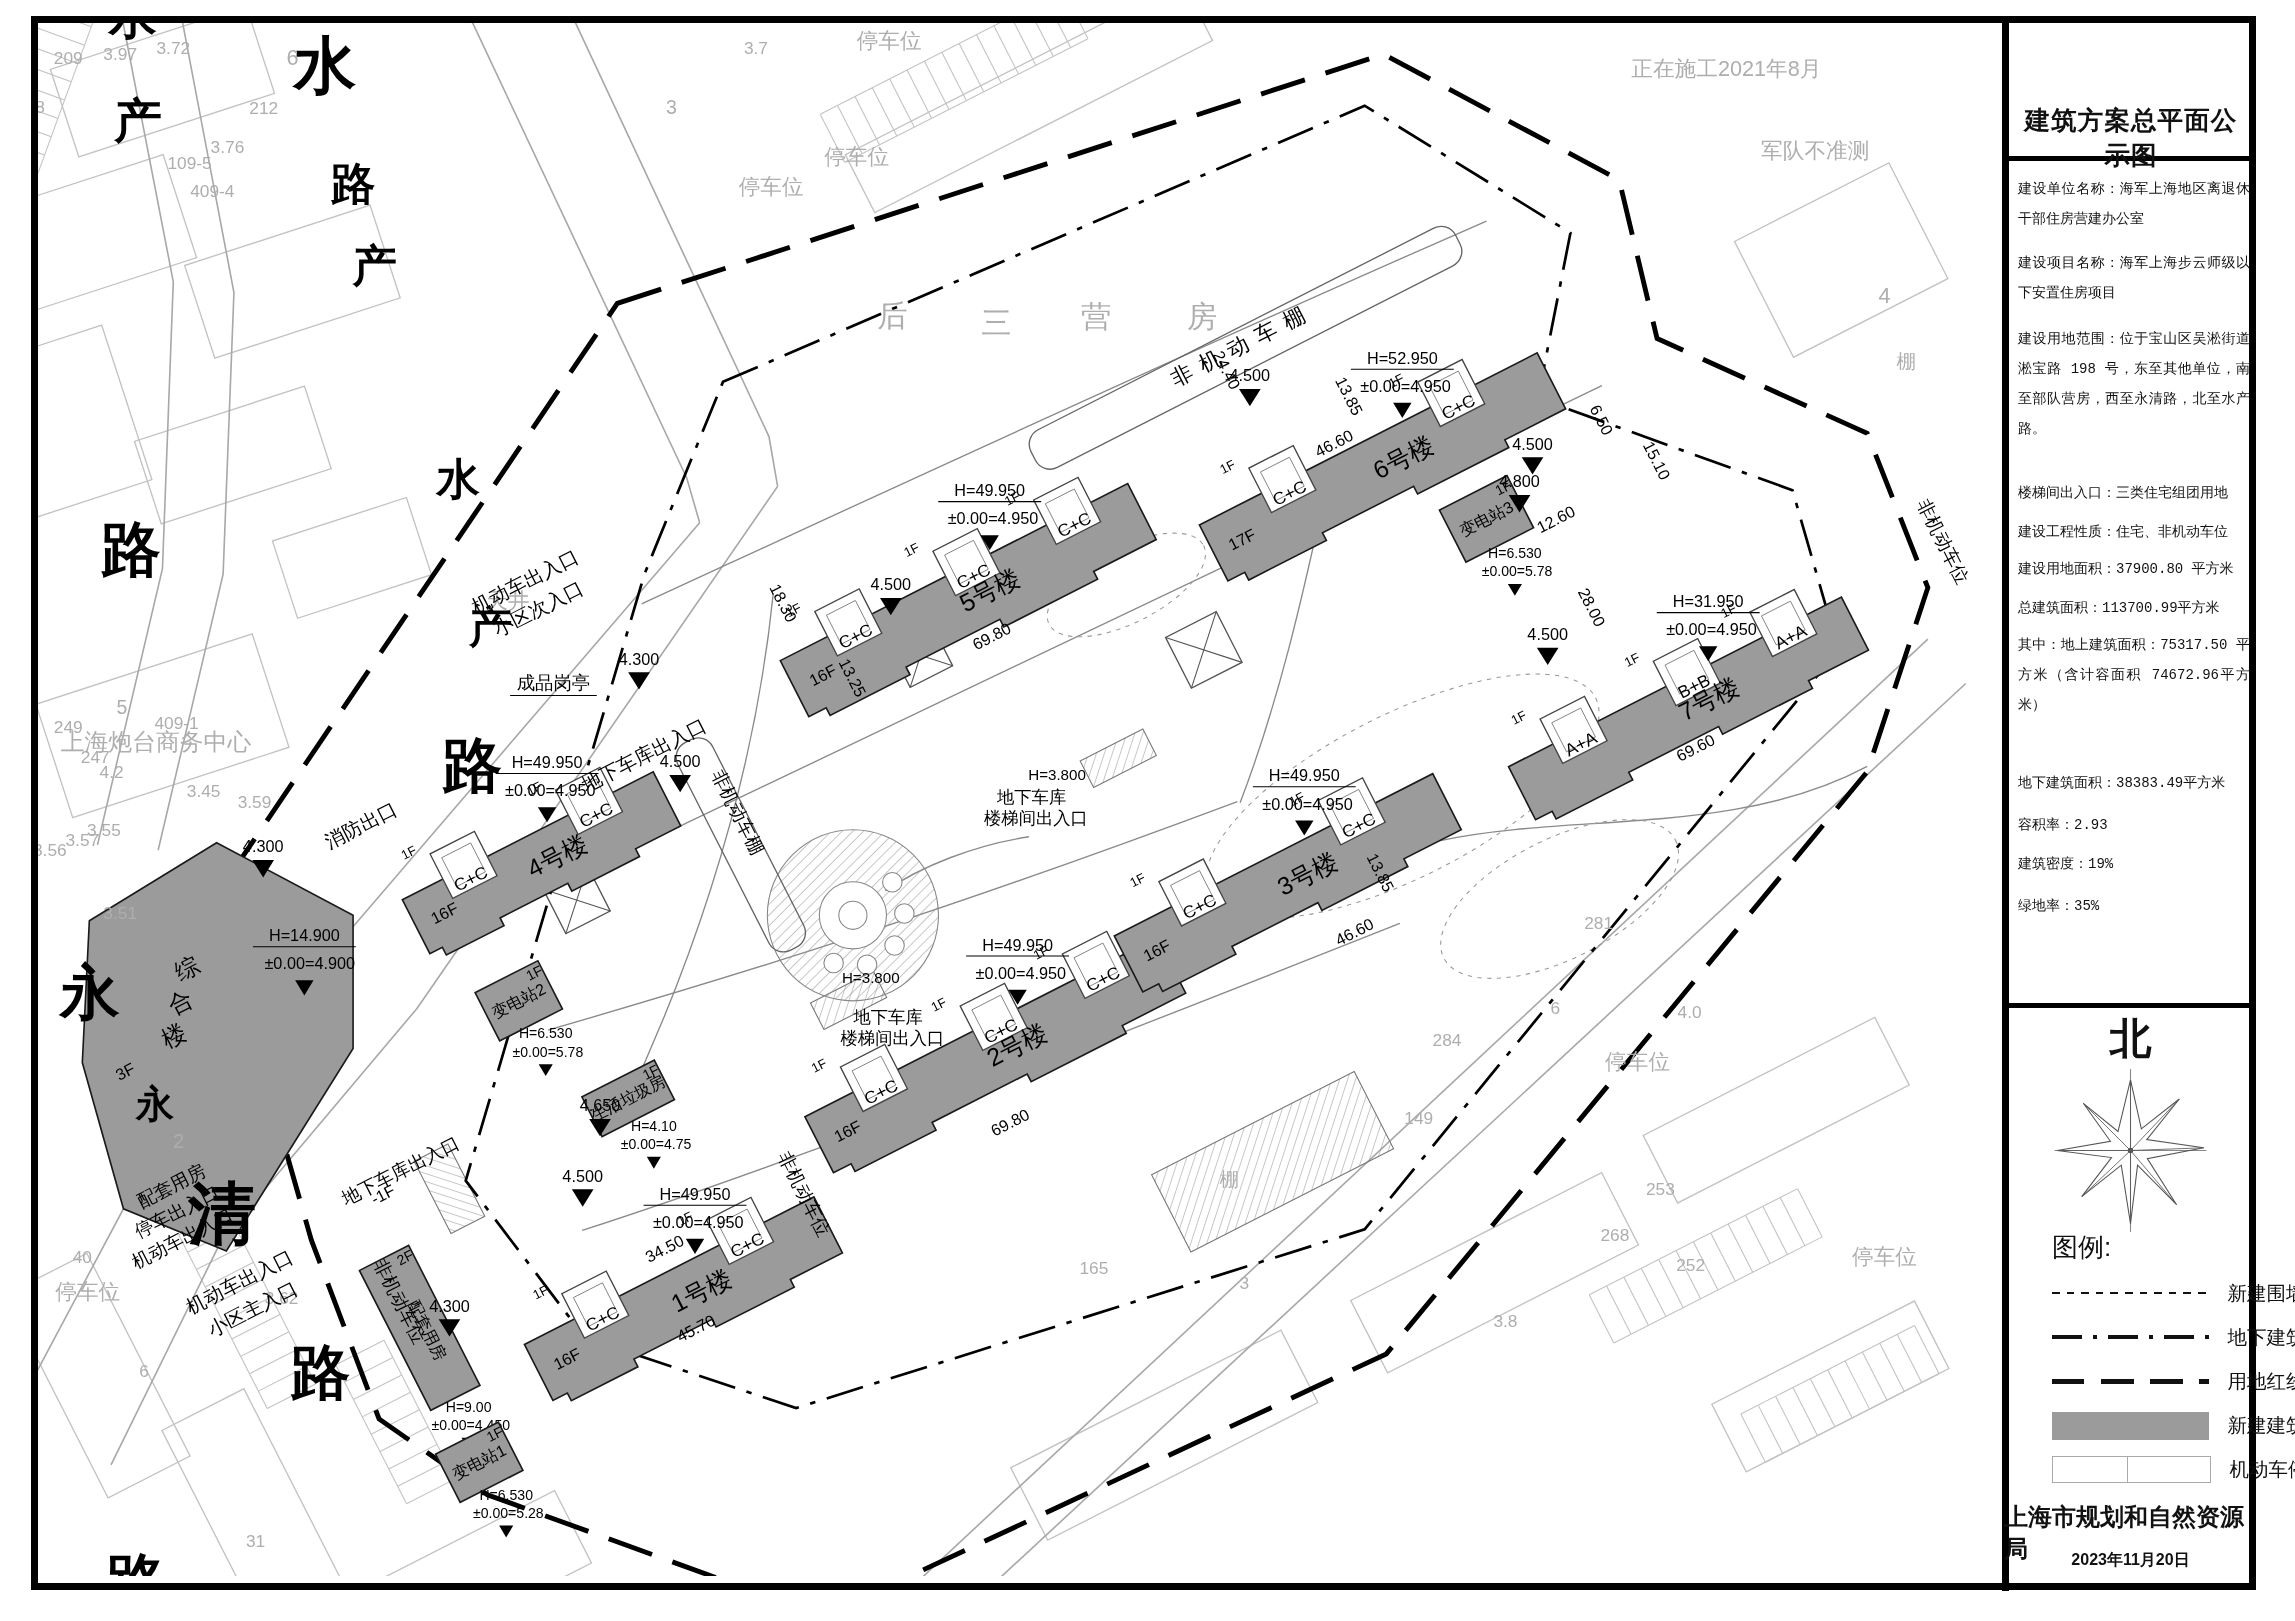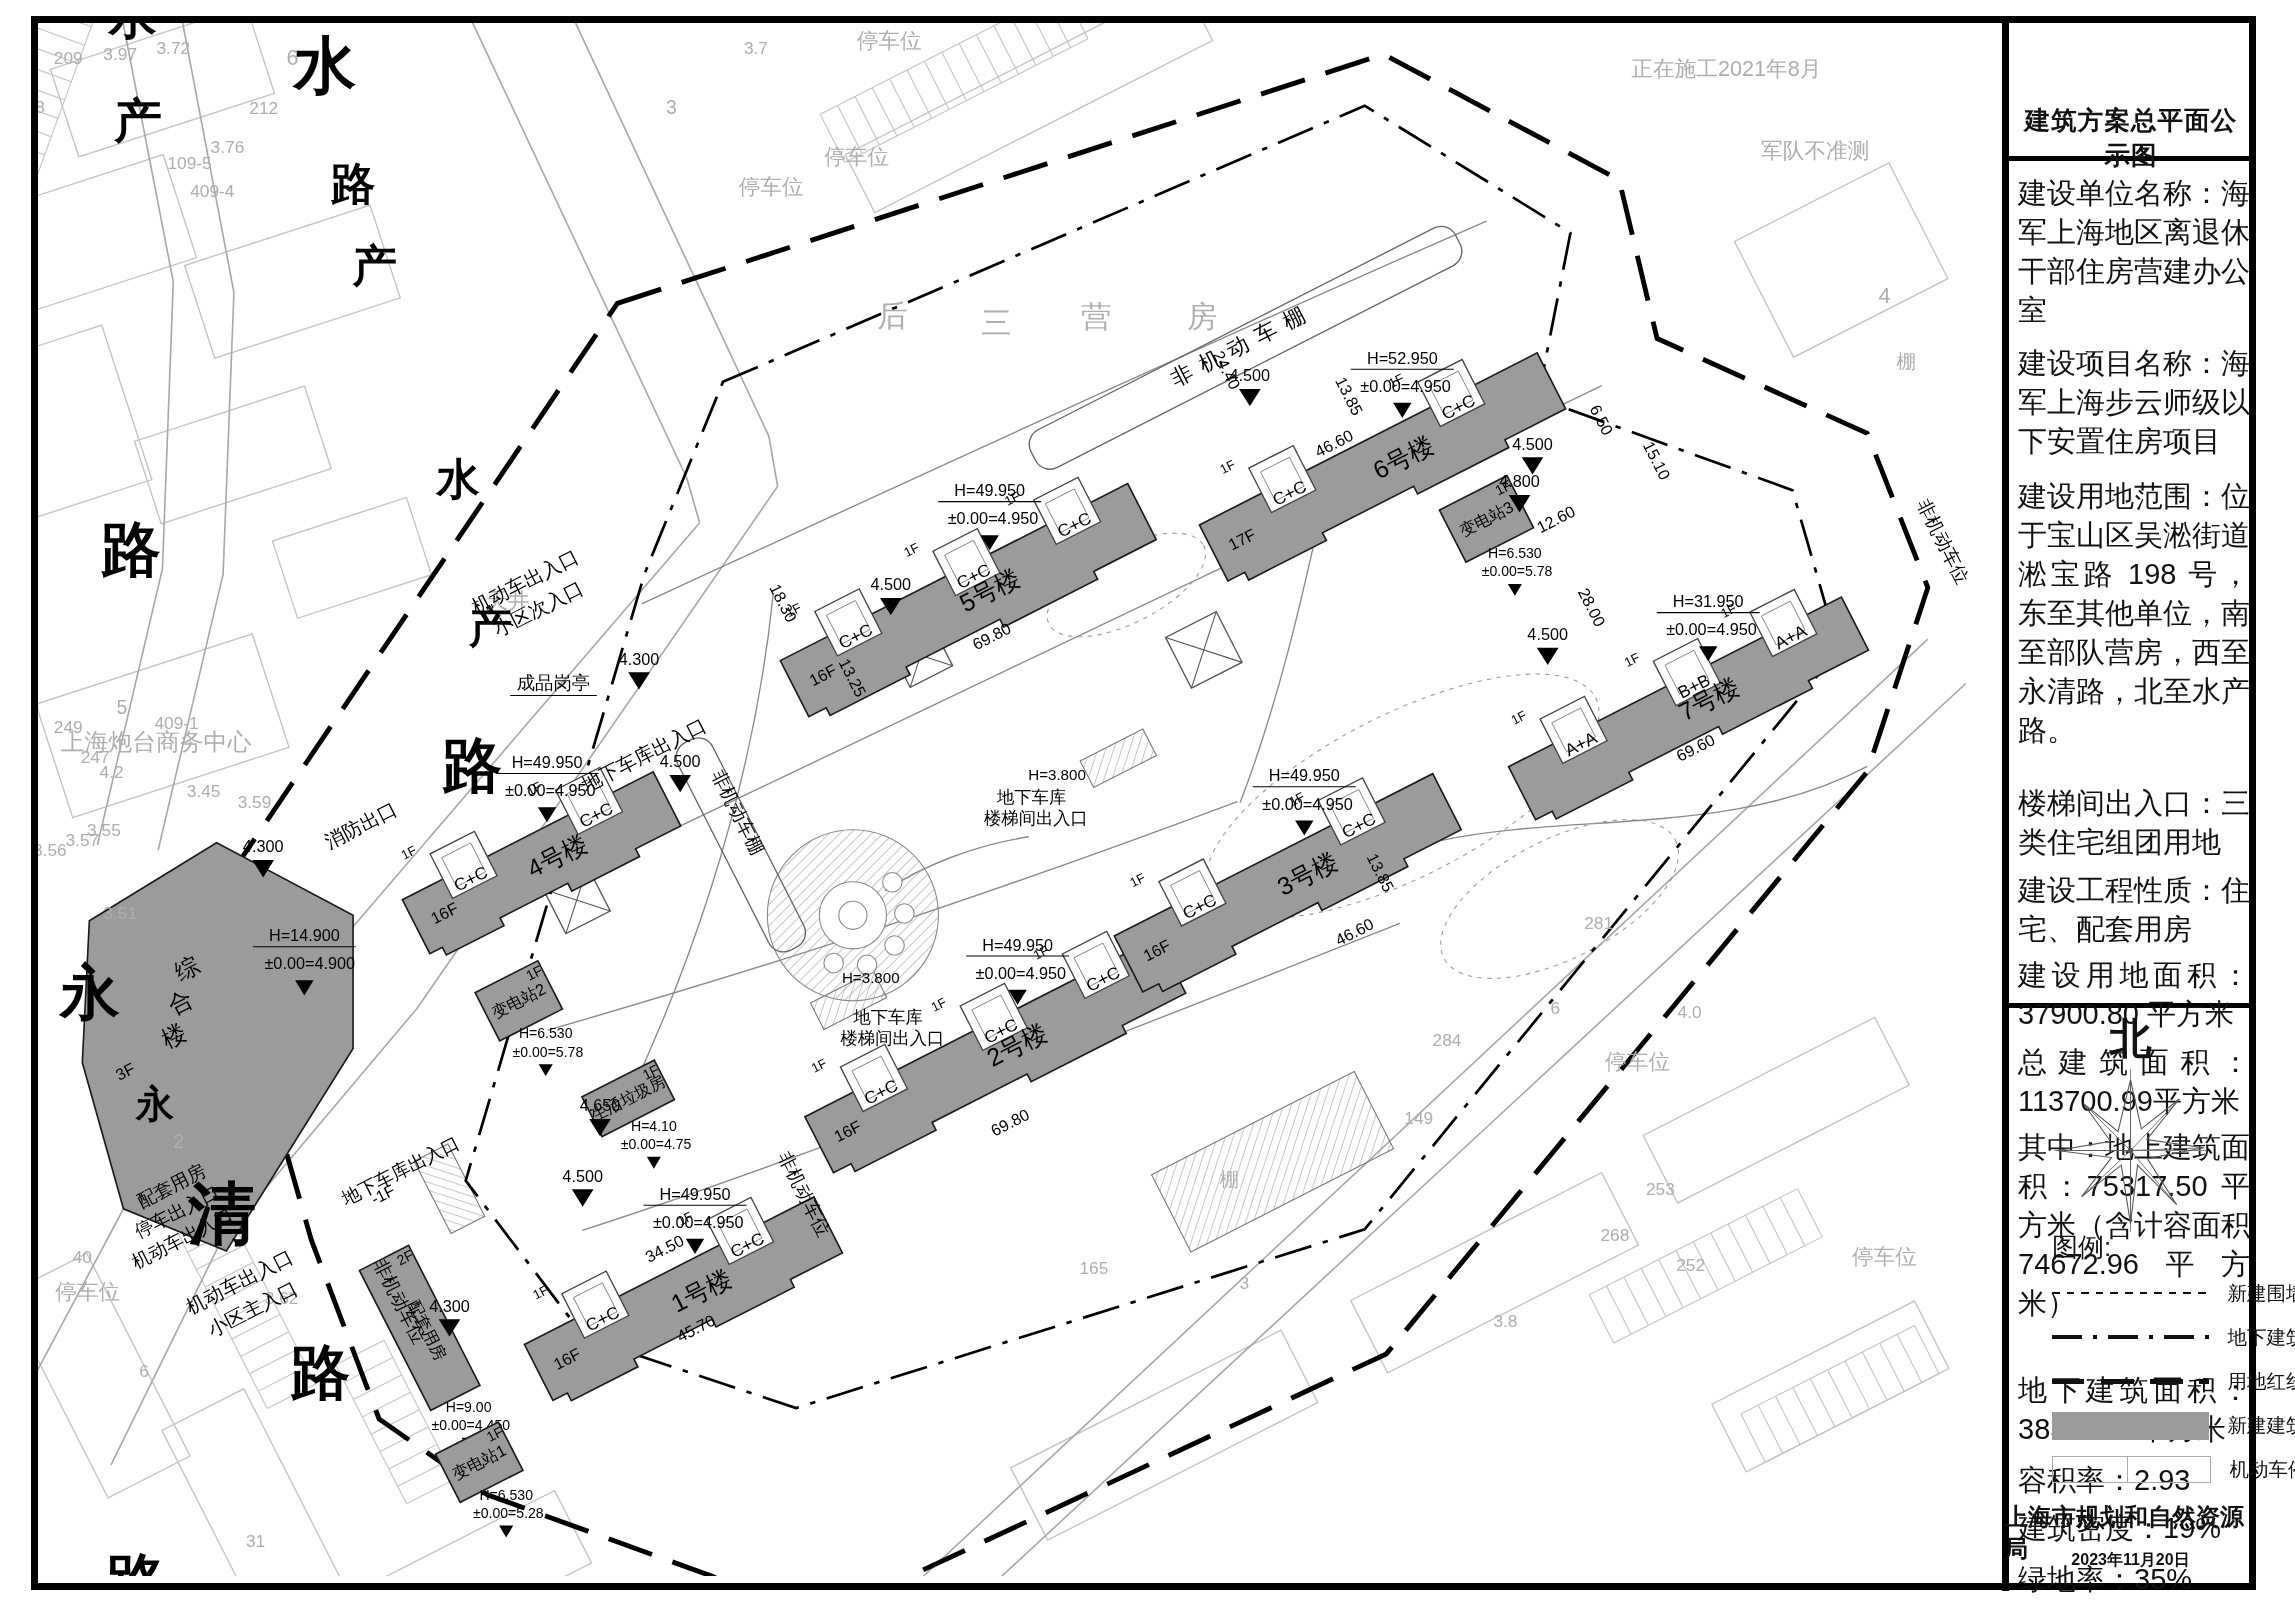--- a/index.html
+++ b/index.html
@@ -7,21 +7,21 @@
          font-family:"Liberation Sans",sans-serif;color:#111;}
   .abs{position:absolute;}
   
   #page-border{left:31px;top:16.2px;width:2211px;height:1560px;border:7.6px solid #000;}
   #panel-divider{left:2002px;top:16.2px;width:6.5px;height:1575px;background:#000;}
   #title-divider{left:2008px;top:156px;width:242px;height:5.4px;background:#000;}
   #info-divider{left:2008px;top:1003px;width:242px;height:5.4px;background:#000;}
   
   .p-title{left:2013px;top:103px;width:236px;text-align:center;font-size:25.5px;font-weight:bold;letter-spacing:1.1px;}
   #infoBox{left:2018px;top:174px;width:232px;}
-  .info-line{font-family:Liberation Sans, sans-serif;font-size:29px;line-height:39px;text-align:justify;}
+  .info-line{font-family:Liberation Mono, monospace;font-size:14px;line-height:30px;text-align:justify;}
   #northBlock{left:2004px;top:1016px;width:253px;text-align:center;}
   .north-char{font-size:42px;font-weight:bold;line-height:45px;}
   #legendBlock{left:2052px;top:1230px;width:206px;}
   .legend-title{font-size:26px;margin-bottom:14px;}
   .legend-row{display:flex;align-items:center;margin-bottom:16.2px;height:28px;}
   .legend-sample{width:157px;margin-right:18.4px;flex:0 0 157px;}
   .legend-label{font-size:19.5px;white-space:nowrap;}
   .ls-dash{height:2.7px;background:repeating-linear-gradient(90deg,#111 0 7.6px,transparent 7.6px 14.6px);}
   .ls-dashdot{height:3.8px;background:repeating-linear-gradient(90deg,#111 0 30px,transparent 30px 41px,#111 41px 45px,transparent 45px 56px);}
   .ls-heavy{height:5.4px;background:repeating-linear-gradient(90deg,#111 0 32.5px,transparent 32.5px 49px);}
@@ -549,21 +549,21 @@
   <div class="abs" id="panel-divider"></div>
   <div class="abs" id="title-divider"></div>
   <div class="abs" id="info-divider"></div>
 
   <div class="abs p-title">建筑方案总平面公示图</div>
   <div class="abs" id="infoBox">
       <div class="info-line" style="margin-bottom: 14px;">建设单位名称：海军上海地区离退休干部住房营建办公室</div>
       <div class="info-line" style="margin-bottom: 16.2px;">建设项目名称：海军上海步云师级以下安置住房项目</div>
       <div class="info-line" style="margin-bottom: 34px;">建设用地范围：位于宝山区吴淞街道 淞宝路 198 号，东至其他单位，南至部队营房，西至永清路，北至水产路。</div>
       <div class="info-line" style="margin-bottom: 8.7px;">楼梯间出入口：三类住宅组团用地</div>
-      <div class="info-line" style="margin-bottom: 7.6px;">建设工程性质：住宅、配套用房</div>
+      <div class="info-line" style="margin-bottom: 7.6px;">建设工程性质：住宅、非机动车位</div>
       <div class="info-line" style="margin-bottom: 8.7px;">建设用地面积：37900.80  平方米</div>
       <div class="info-line" style="margin-bottom: 6.5px;">总建筑面积：113700.99平方米</div>
       <div class="info-line" style="margin-bottom: 48px;">其中：地上建筑面积：75317.50 平方米（含计容面积 74672.96平方米）</div>
       <div class="info-line" style="margin-bottom: 12px;">地下建筑面积：38383.49平方米</div>
       <div class="info-line" style="margin-bottom: 9.7px;">容积率：2.93</div>
       <div class="info-line" style="margin-bottom: 12px;">建筑密度：19%</div>
       <div class="info-line" style="margin-bottom: 0px;">绿地率：35%</div>
     </div>
 
   <div class="abs" id="northBlock">

